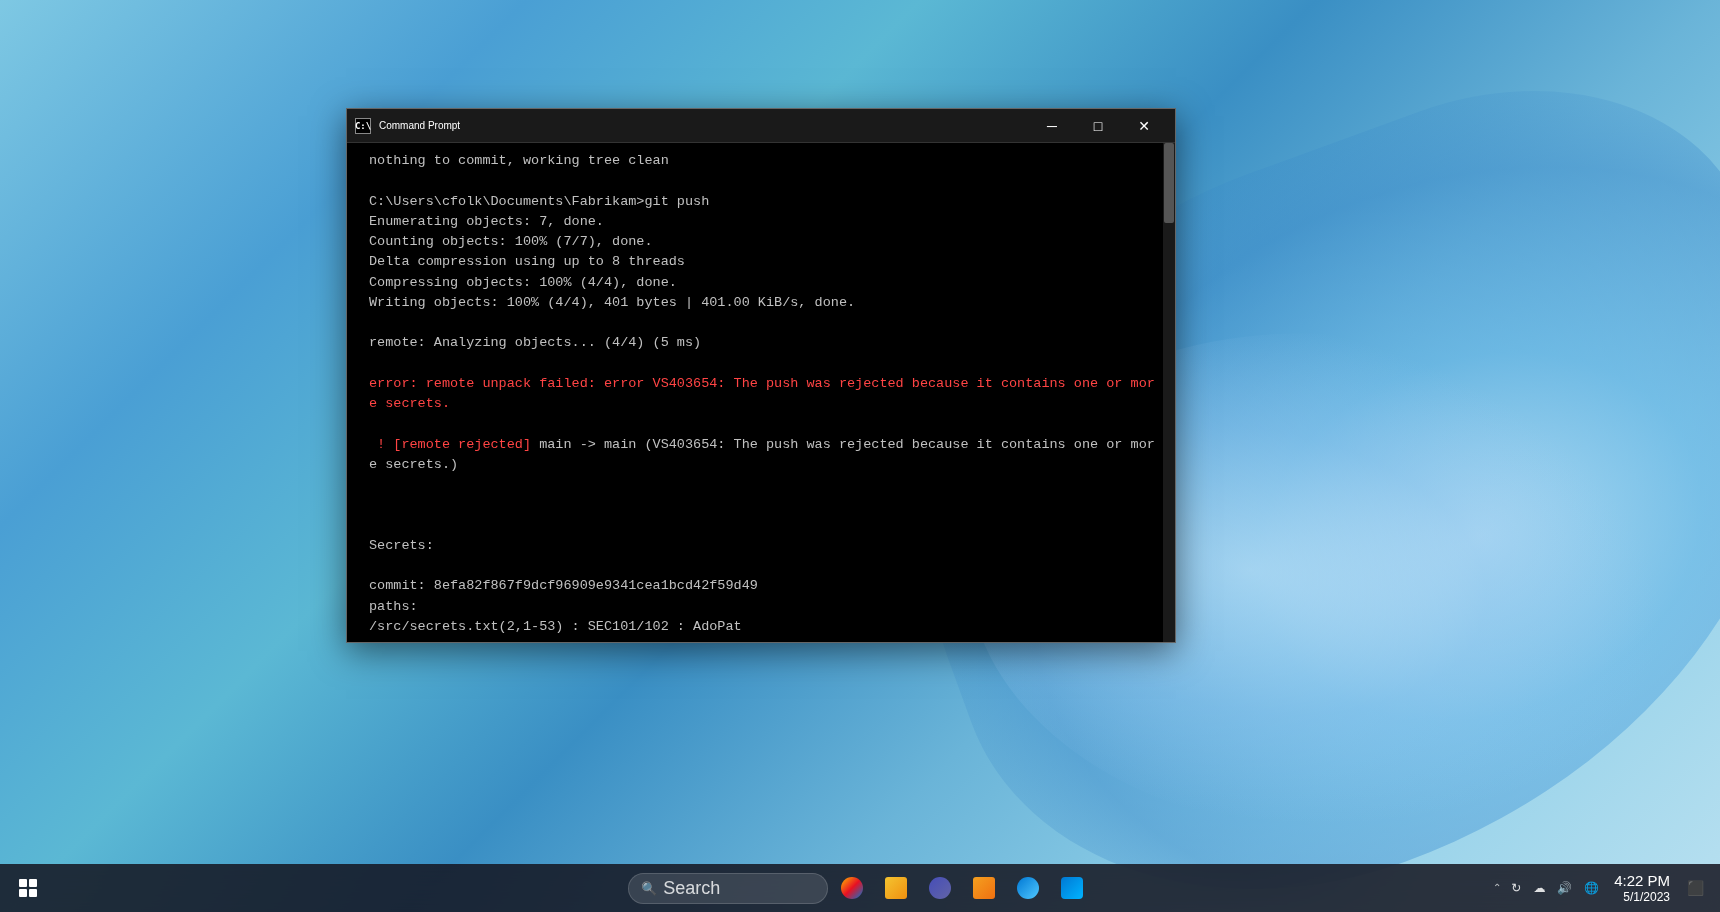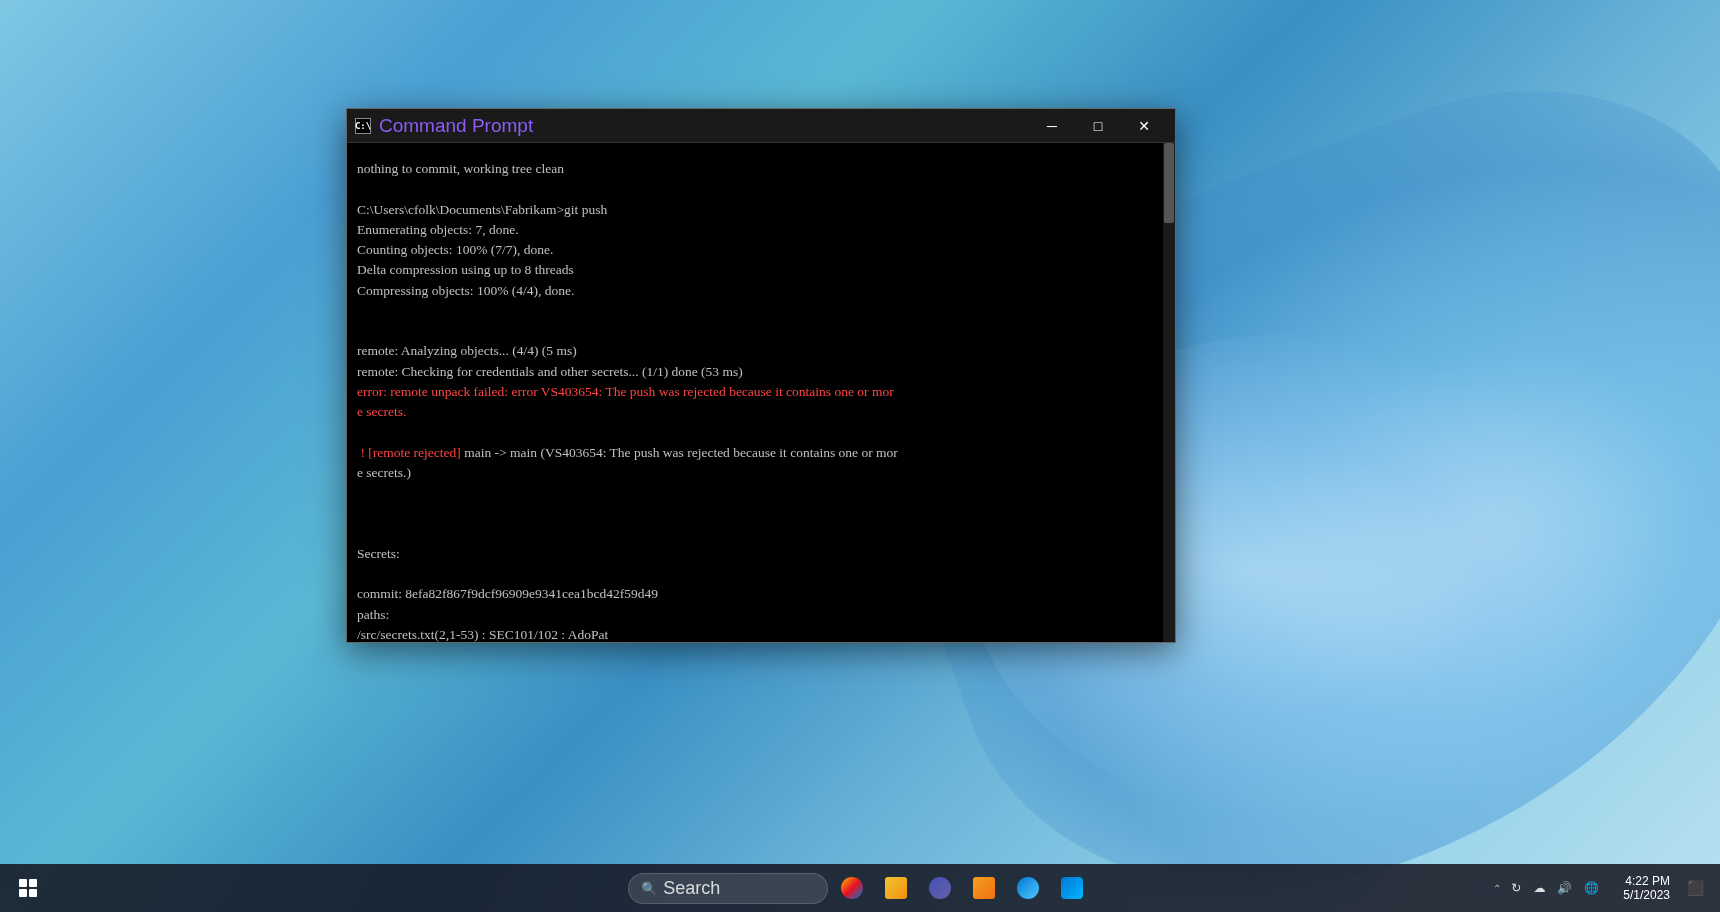--- a/index.html
+++ b/index.html
@@ -192,21 +192,21 @@
     .clock {
       display: flex;
       flex-direction: column;
       align-items: flex-end;
       cursor: pointer;
       padding: 2px 6px;
     }
 
     .clock-time {
       color: white;
-      font-size: 12px;
+      font-size: 15px;
       line-height: 1.2;
     }
 
     .clock-date {
       color: white;
       font-size: 12px;
       line-height: 1.2;
       margin-left: 10px;
     }
 
@@ -261,22 +261,22 @@
       display: flex;
       align-items: center;
       justify-content: center;
       font-size: 9px;
       color: white;
       font-family: monospace;
       font-weight: bold;
     }
 
     .cmd-title {
-      color: #8b5cf6;
-      font-size: 19px;
+      color: #ffffff;
+      font-size: 10px;
     }
 
     .cmd-controls {
       display: flex;
       gap: 0;
     }
 
     .cmd-btn {
       width: 46px;
       height: 30px;
@@ -285,26 +285,27 @@
       justify-content: center;
       color: white;
       font-size: 14px;
       cursor: pointer;
       background: transparent;
       border: none;
     }
 
     .cmd-content {
       flex: 1;
-      padding: 16px 10px;
+      padding: 8px 10px;
       overflow-y: auto;
-      font-family: Liberation Serif, serif;
+      font-family: Liberation Mono, monospace;
       font-size: 13.5px;
       line-height: 1.5;
       color: #c0c0c0;
+      margin-left: 12px;
     }
 
     .cmd-content .normal { color: #c0c0c0; }
     .cmd-content .error { color: #ff4444; }
 
     .scrollbar-track {
       position: absolute;
       right: 0;
       top: 34px;
       width: 12px;
@@ -343,24 +344,24 @@
     </div>
 
     <div class="cmd-content">
       <span class="normal">nothing to commit, working tree clean</span><br>
       <br>
       <span class="normal">C:\Users\cfolk\Documents\Fabrikam&gt;git push</span><br>
       <span class="normal">Enumerating objects: 7, done.</span><br>
       <span class="normal">Counting objects: 100% (7/7), done.</span><br>
       <span class="normal">Delta compression using up to 8 threads</span><br>
       <span class="normal">Compressing objects: 100% (4/4), done.</span><br>
-      <br>
+      <span class="normal">Writing objects: 100% (4/4), 401 bytes | 401.00 KiB/s, done.</span><br>
       <br>
       <span class="normal">remote: Analyzing objects... (4/4) (5 ms)</span><br>
-      <span class="normal">remote: Checking for credentials and other secrets... (1/1) done (53 ms)</span><br>
+      <br>
       <span class="error">error: remote unpack failed: error VS403654: The push was rejected because it contains one or mor<br>e secrets.</span><br>
       <br>
       <span><span class="error">&nbsp;! [remote rejected]</span><span class="normal"> main -&gt; main (VS403654: The push was rejected because it contains one or mor<br>e secrets.)</span></span><br>
       <br>
       <br>
       <br>
       <span class="normal">Secrets:</span><br>
       <br>
       <span class="normal">commit: 8efa82f867f9dcf96909e9341cea1bcd42f59d49</span><br>
       <span class="normal">paths:</span><br>

